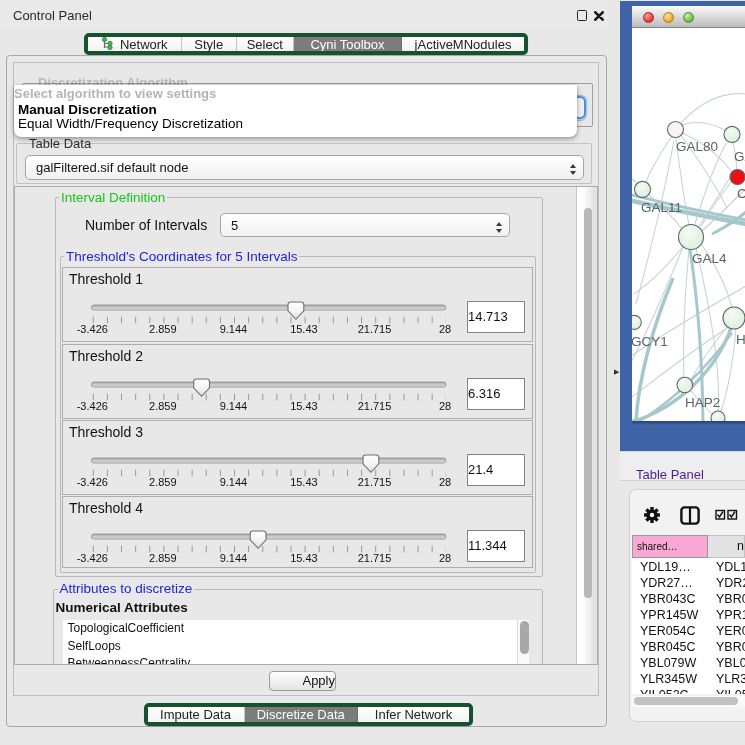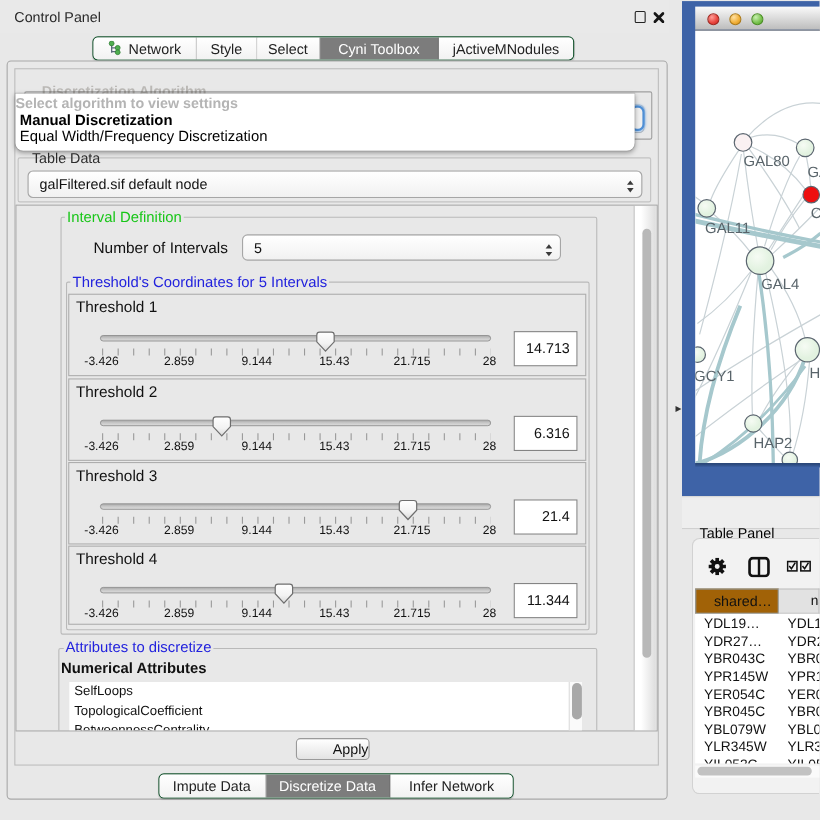--- a/index.html
+++ b/index.html
@@ -2,21 +2,21 @@
 <html><head><meta charset="utf-8">
 <style>
 *{margin:0;padding:0;box-sizing:border-box}
 html,body{width:745px;height:745px;overflow:hidden;background:#e8e8e8;font-family:"Liberation Sans",sans-serif;-webkit-font-smoothing:antialiased}
 
 #titlebar{position:absolute;left:0;top:0;width:608px;height:30px;background:#e9e9e9}
 #titlebar .t{position:absolute;left:13px;top:8px;font-size:13px;color:#2a2a2a}
 #wbtn1{position:absolute;left:577px;top:10px;width:10px;height:10.5px;border:1.8px solid #222;border-radius:1.5px}
 #wbtn2{position:absolute;left:594px;top:10.5px;line-height:0}
 
-.seg{position:absolute;display:flex;background:#fff;border:1px solid #14532d;border-radius:5px;overflow:hidden;box-shadow:0 1px 1px rgba(0,0,0,0.12)}
+.seg{position:absolute;display:flex;background:#fff;border:4px solid #14532d;border-radius:5px;overflow:hidden;box-shadow:0 1px 1px rgba(0,0,0,0.12)}
 .seg>div{font-size:13px;font-weight:500;color:#222;display:flex;align-items:center;justify-content:center;border-right:1px solid #c4c4c4;background:linear-gradient(#ffffff,#f2f2f2)}
 .seg>div:last-child{border-right:none}
 .seg>div.sel{background:#7c7c7c;color:#fff;border-right-color:#6e6e6e}
 #topseg{left:83.5px;top:33px;height:22px}
 #topseg>div:nth-child(1){width:94.5px}
 #topseg>div:nth-child(2){width:54.5px}
 #topseg>div:nth-child(3){width:57.5px}
 #topseg>div:nth-child(4){width:108px}
 #topseg>div:nth-child(5){width:122px}
 #botseg{left:143.5px;top:703px;height:23px}
@@ -53,21 +53,21 @@
 #agroup{left:38px;top:402px;width:490px;height:90px}
 #atitle{left:42.5px;top:394px;color:#2222dd}
 
 #nilab{position:absolute;left:70px;top:30px;font-size:14px;font-weight:normal;color:#111}
 #nicombo{left:205px;top:26px;width:290px;height:24px}
 
 .thp{position:absolute;left:47px;width:471px;border:1px solid #adadad;background:#e8e8e8}
 .thlab{position:absolute;left:6px;top:3px;font-size:14px;font-weight:normal;color:#111}
 .sld{position:absolute;left:10px;top:29px}
 .tl{position:absolute;top:55px;font-size:11px;font-weight:normal;color:#111;transform:translateX(-50%);white-space:nowrap}
-.vbox{position:absolute;right:7px;top:33px;width:58px;height:32px;background:#fff;border:1px solid #848484;font-size:13px;color:#111;text-align:right;line-height:30px;padding-right:6px}
+.vbox{position:absolute;right:7px;top:33px;width:58px;height:32px;background:#fff;border:1px solid #848484;font-size:13px;color:#111;line-height:30px;padding-right:6px}
 
 #nalab{position:absolute;left:40.5px;top:413px;font-size:13.5px;font-weight:bold;color:#111}
 #alist{position:absolute;left:47.5px;top:433px;width:466px;height:44px;background:#fff;overflow:hidden}
 #alist div{font-size:12px;color:#111;padding-left:5px;height:17.7px;line-height:17.7px}
 #alsb{position:absolute;left:502px;top:433px;width:12px;height:44px;background:#fafafa;border-left:1px solid #ddd}
 #alsb .th{position:absolute;left:1.5px;top:1px;width:9px;height:33px;border-radius:4.5px;background:#a8a8a8}
 #applybtn{position:absolute;left:269px;top:671px;width:67px;height:20px;background:linear-gradient(#ffffff,#e3e3e3);border:1px solid #9a9a9a;border-radius:4px;font-size:13px;font-weight:500;color:#111;text-align:right;line-height:18px}
 
 #popup{position:absolute;left:14px;top:85px;width:563px;height:52px;background:#fff;border-radius:0 0 7px 7px;box-shadow:0 2px 5px rgba(0,0,0,0.35),0 0 1px rgba(0,0,0,0.3)}
 #popup .hint{position:absolute;left:0;right:0;top:0.5px;text-align:left;font-size:13px;font-weight:bold;color:#b4b4b4}
@@ -76,23 +76,23 @@
 
 #divmark{position:absolute;left:614px;top:368px;font-size:7px;color:#333}
 
 #nwin{position:absolute;left:620px;top:1px;width:125px;height:450px;background:#3e63a7}
 #ntbar{position:absolute;left:11.5px;top:5px;width:114px;height:22px;background:linear-gradient(#fafafa,#bcbcbc);border-bottom:1px solid #828282}
 .tfl{position:absolute;top:5.5px;width:11px;height:11px;border-radius:50%}
 #ncanvas{position:absolute;left:11.5px;top:27px;width:114px;height:393px;background:#fff;overflow:hidden}
 #nshadow{position:absolute;left:11.5px;top:420px;width:114px;height:4px;background:linear-gradient(#24406f,#3e63a7)}
 
 #tpbar{position:absolute;left:620px;top:451px;width:125px;height:30px;background:#eeeeee;border-top:1px solid #d8d8d8;border-bottom:1px solid #d0d0d0}
-#tpbar .t{position:absolute;left:16px;top:25px;font-size:13px;color:#000000}
+#tpbar .t{position:absolute;left:16px;top:15px;font-size:13px;color:#4c1d95}
 #tpanel{position:absolute;left:629px;top:489px;width:116px;height:233px;background:#f2f2f2;border:1px solid #d2d2d2;border-radius:7px 0 0 7px;border-right:none}
-#thead1{position:absolute;left:632px;top:535px;width:76px;height:23px;background:#a16207;border:1px solid #8f9aa0;font-size:13px;color:#111;text-align:left;padding-left:16px;line-height:21px}
+#thead1{position:absolute;left:632px;top:535px;width:76px;height:23px;background:#f9a8d4;border:1px solid #8f9aa0;font-size:10px;color:#111;text-align:left;padding-left:4px;line-height:21px}
 #thead2{position:absolute;left:708px;top:535px;width:37px;height:23px;background:#e2e2e2;border:1px solid #c2c2c2;border-left:none;font-size:12.5px;color:#111;line-height:21px;padding-left:29px;overflow:hidden}
 #tbody{position:absolute;left:632px;top:558px;width:113px;height:136px;background:#fff;overflow:hidden;font-size:12.5px;color:#111}
 #tbody .r{position:absolute;left:8px;height:16px;line-height:15px}
 #tbody .r2{left:84px;width:29px;overflow:hidden}
 #hsb{position:absolute;left:632px;top:696px;width:113px;height:11px;background:#fafafa}
 #hsb .th{position:absolute;left:2px;top:1px;width:104px;height:8px;border-radius:4px;background:#c2c2c2}
 .icon{position:absolute}
 </style></head>
 <body>
 <div id="titlebar">
@@ -213,22 +213,22 @@
       <div class="tl" style="left:170.4px">9.144</div>
       <div class="tl" style="left:240.9px">15.43</div>
       <div class="tl" style="left:311.5px">21.715</div>
       <div class="tl" style="left:382.0px">28</div>
 <div class="vbox">11.344</div>
 </div>
  <div class="group" id="agroup"></div>
  <div class="gtitle" id="atitle">Attributes to discretize</div>
  <div id="nalab">Numerical Attributes</div>
  <div id="alist">
+      <div>TopologicalCoefficient</div>
       <div>SelfLoops</div>
-      <div>TopologicalCoefficient</div>
       <div>BetweennessCentrality</div>
     </div>
  <div id="alsb">
       <div class="th"></div>
     </div>
  <div id="vsb">
       <div class="th"></div>
     </div>
 </div>
 

